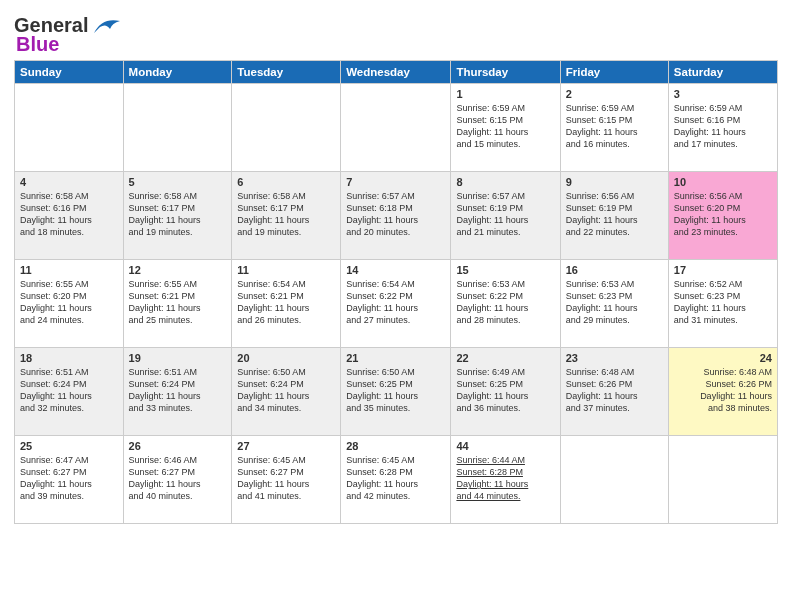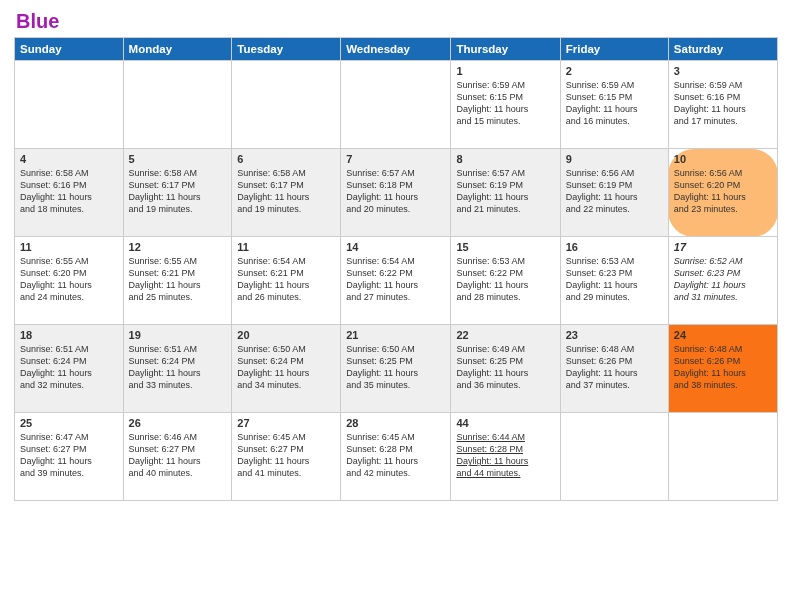--- a/index.html
+++ b/index.html
@@ -81,20 +81,26 @@
       color: #333;
       line-height: 1.35;
     }
   </style>
 </head>
 <body>
 
 <div class="container">
   <div class="header-row">
     <div class="logo">
+      <div style="display:flex;align-items:center;gap:4px;">
+        <span style="font-size:20px;font-weight:bold;color:#333;">General</span>
+        <svg width="30" height="22" viewBox="0 0 30 22">
+          <path d="M2,18 Q10,2 28,6 Q20,8 18,14 Q14,8 8,12 Z" fill="#1a6bb5"></path>
+        </svg>
+      </div>
       <span style="font-size:20px;font-weight:bold;color:#a21caf;margin-top:-4px;padding-left:2px;">Blue</span>
     </div>
     <div class="title-block">
       <div class="month-title"></div>
       <div class="subtitle"></div>
     </div>
   </div>
 
   <table class="calendar">
     <thead>
@@ -172,21 +178,21 @@
 Daylight: 11 hours
 and 21 minutes.</div>
           </td>
           <td style="background: rgb(239, 239, 239);">
             <span class="day-number">9</span>
             <div class="day-info" style="white-space: pre-line;">Sunrise: 6:56 AM
 Sunset: 6:19 PM
 Daylight: 11 hours
 and 22 minutes.</div>
           </td>
-          <td style="background: #fdba74; border-radius: 26px;">
+          <td style="background: #f9a8d4;">
             <span class="day-number">10</span>
             <div class="day-info" style="white-space: pre-line;">Sunrise: 6:56 AM
 Sunset: 6:20 PM
 Daylight: 11 hours
 and 23 minutes.</div>
           </td>
         </tr>
         <tr style="background: rgb(255, 255, 255);">
           <td style="background: rgb(255, 255, 255);">
             <span class="day-number">11</span>
@@ -223,21 +229,21 @@
 Daylight: 11 hours
 and 28 minutes.</div>
           </td>
           <td style="background: rgb(255, 255, 255);">
             <span class="day-number">16</span>
             <div class="day-info" style="white-space: pre-line;">Sunrise: 6:53 AM
 Sunset: 6:23 PM
 Daylight: 11 hours
 and 29 minutes.</div>
           </td>
-          <td style="background: rgb(255, 255, 255); font-style: italic;">
+          <td style="background: rgb(255, 255, 255);">
             <span class="day-number">17</span>
             <div class="day-info" style="white-space: pre-line;">Sunrise: 6:52 AM
 Sunset: 6:23 PM
 Daylight: 11 hours
 and 31 minutes.</div>
           </td>
         </tr>
         <tr style="background: rgb(239, 239, 239);">
           <td style="background: rgb(239, 239, 239);">
             <span class="day-number">18</span>
@@ -274,21 +280,21 @@
 Daylight: 11 hours
 and 36 minutes.</div>
           </td>
           <td style="background: rgb(239, 239, 239);">
             <span class="day-number">23</span>
             <div class="day-info" style="white-space: pre-line;">Sunrise: 6:48 AM
 Sunset: 6:26 PM
 Daylight: 11 hours
 and 37 minutes.</div>
           </td>
-          <td style="background: #f97316;">
+          <td style="background: #fef9c3; text-align: right;">
             <span class="day-number">24</span>
             <div class="day-info" style="white-space: pre-line;">Sunrise: 6:48 AM
 Sunset: 6:26 PM
 Daylight: 11 hours
 and 38 minutes.</div>
           </td>
         </tr>
         <tr style="background: rgb(255, 255, 255);">
           <td style="background: rgb(255, 255, 255);">
             <span class="day-number">25</span>

